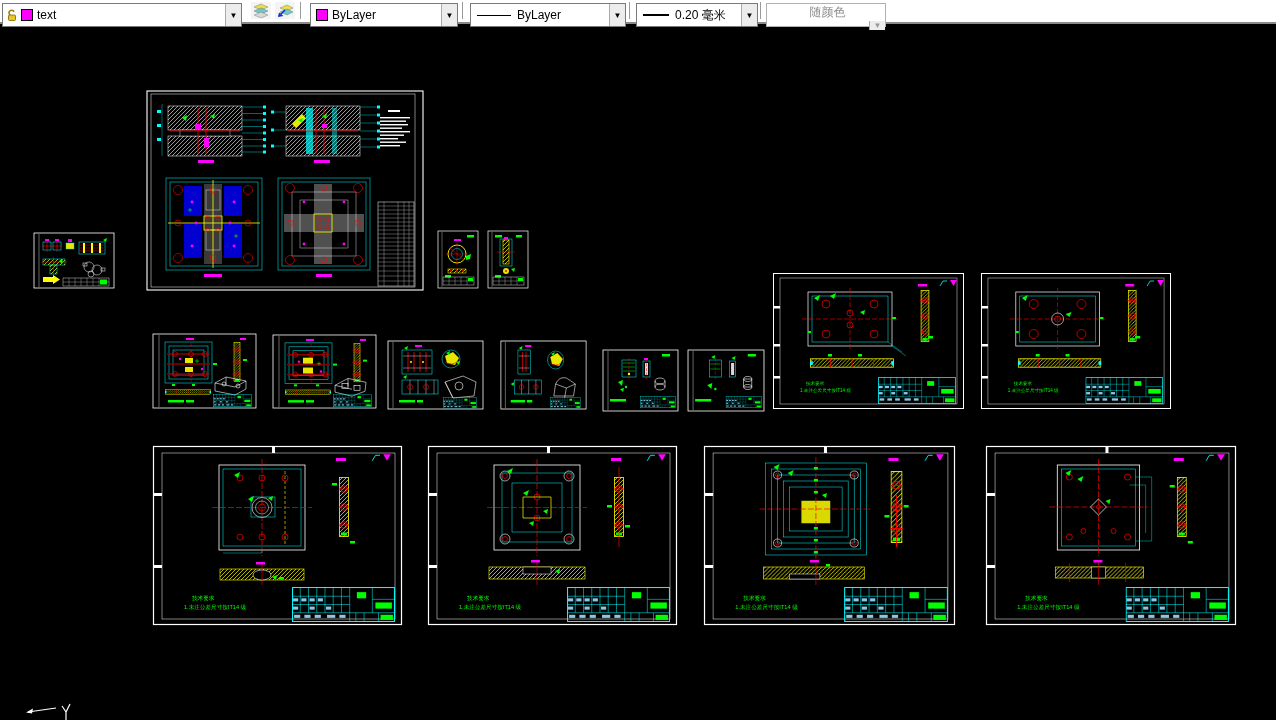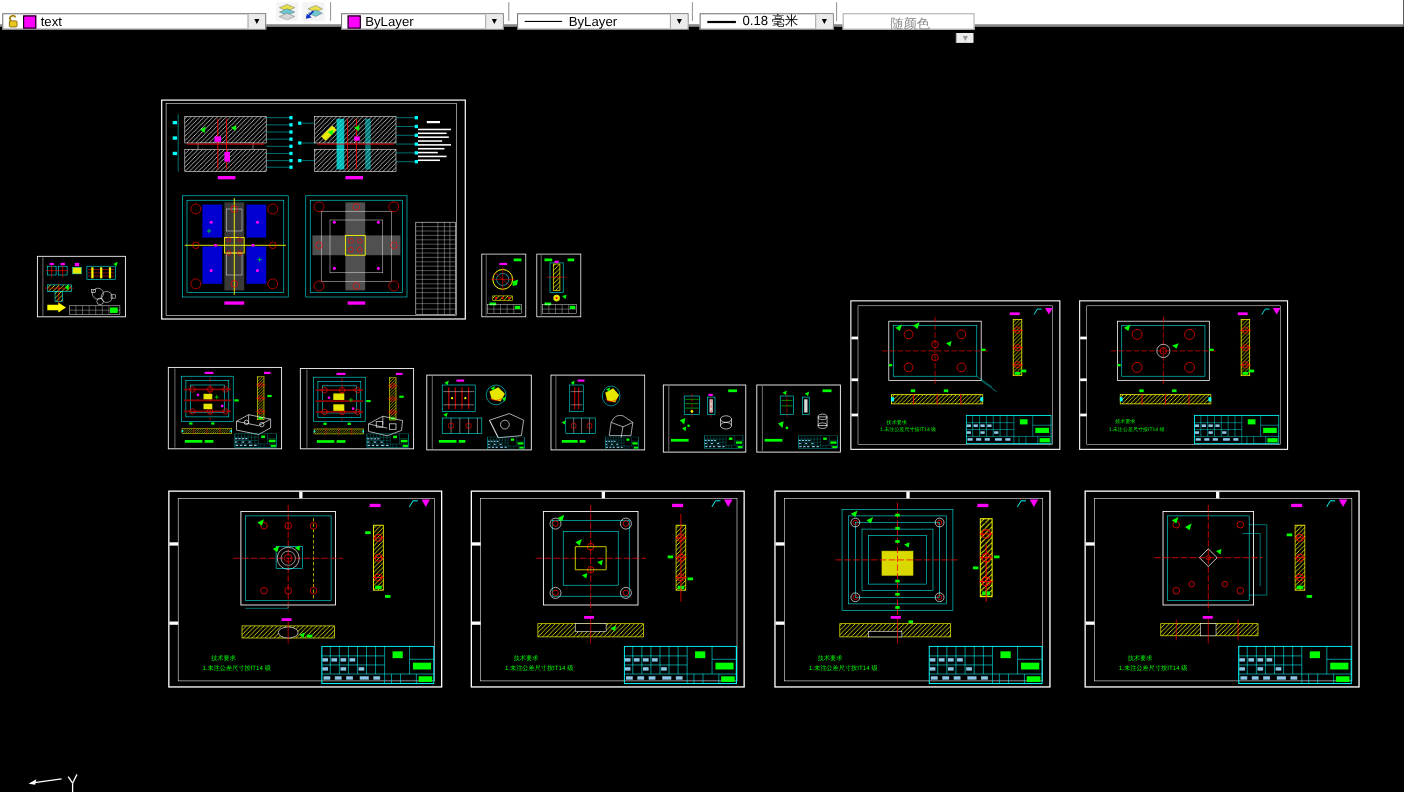--- a/index.html
+++ b/index.html
@@ -1,21 +1,21 @@
 <!DOCTYPE html>
 <html><head>
 <meta charset="utf-8">
 <style>
   html,body{margin:0;padding:0;}
   body{width:1276px;height:720px;background:#000;overflow:hidden;position:relative;
        font-family:"Liberation Sans",sans-serif;}
   
   .toolbar{position:absolute;top:0;left:0;width:1276px;height:22px;background:#ffffff;
            border-bottom:2px solid #8a8a8a;z-index:10;}
-  .combo{position:absolute;top:12px;height:15px;background:#fff;border:1px solid #7a7a7a;
+  .combo{position:absolute;top:3px;height:24px;background:#fff;border:1px solid #7a7a7a;
          box-sizing:border-box;display:flex;align-items:center;font-size:12px;color:#000;
          padding-left:3px;font-family:"Liberation Sans",sans-serif;text-align:right;}
   .combo .arrow{margin-left:auto;width:15px;height:100%;background:#ececec;border-left:1px solid #aaa;
                 display:flex;align-items:center;justify-content:center;font-size:8px;color:#000;}
   .combo.disabled{color:#8c8c8c;border-color:#b0b0b0;}
   .combo.disabled .arrow{color:#9a9a9a;}
   .swatch{width:10px;height:10px;border:1px solid #000;margin:0 4px 0 2px;flex:none;}
   .lineglyph{width:34px;height:1px;background:#000;margin:0 6px 0 3px;flex:none;}
   .tbbtn{position:absolute;top:1px;width:22px;height:19px;background:#f4f4f4;border:1px solid #fff;
          box-sizing:border-box;display:flex;align-items:center;justify-content:center;}
@@ -145,21 +145,21 @@
   <div class="combo" style="left:470px;width:156px;">
     <span class="lineglyph"></span>
     <span>ByLayer</span>
     <span class="arrow">▼</span>
   </div>
 
   <div class="sep" style="left:629px;"></div>
 
   <div class="combo" style="left:636px;width:122px;">
     <span class="lineglyph" style="width:26px;height:2px;"></span>
-    <span>0.18 毫米</span>
+    <span>0.20 毫米</span>
     <span class="arrow">▼</span>
   </div>
 
   <div class="sep" style="left:760px;"></div>
 
   <div class="combo disabled" style="left:766px;width:120px;flex-direction:column;">
     <span>随颜色</span>
     <span class="arrow">▼</span>
   </div>
 </div>

